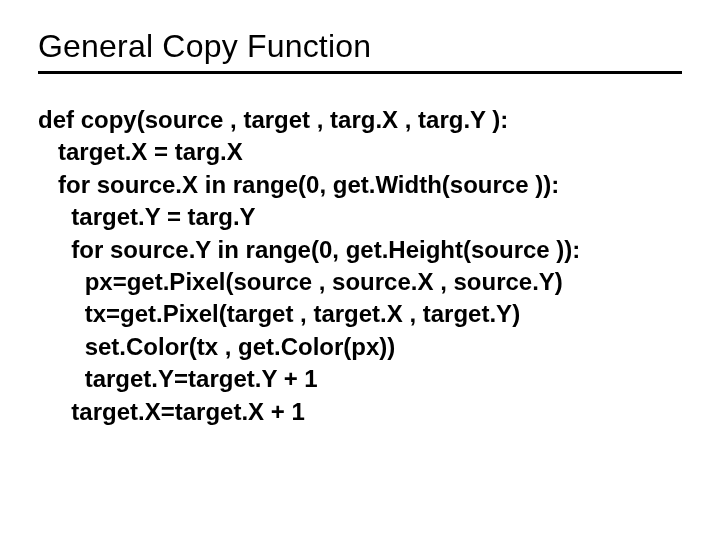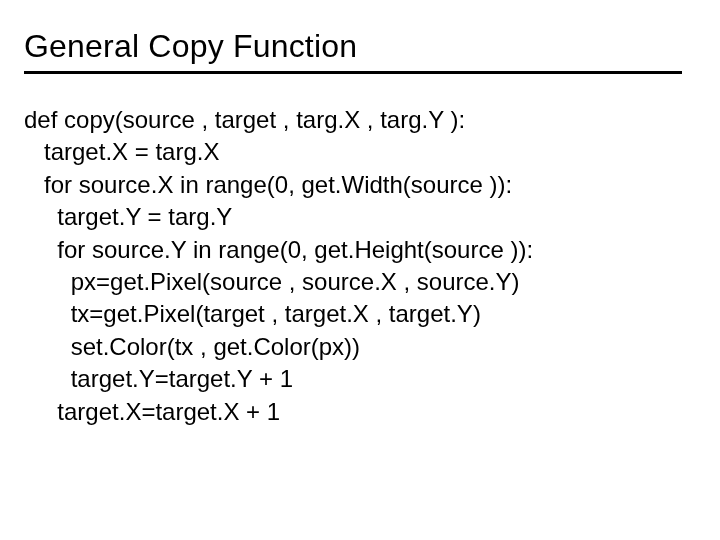--- a/index.html
+++ b/index.html
@@ -9,21 +9,21 @@
     height: 540px;
     background: #ffffff;
     font-family: Arial, Helvetica, sans-serif;
     overflow: hidden;
   }
   .slide {
     position: relative;
     width: 720px;
     height: 540px;
     box-sizing: border-box;
-    padding: 28px 38px 0 24px;
+    padding: 28px 38px 0 38px;
   }
   .title {
     font-size: 32px;
     color: #000000;
     font-weight: 400;
     letter-spacing: 0.2px;
     padding-bottom: 2px;
   }
   .rule {
     border: none;
@@ -31,20 +31,21 @@
     margin: 4px 0 0 0;
     width: 100%;
   }
   .code {
     margin-top: 30px;
     font-size: 24px;
     line-height: 1.35;
     color: #000000;
     white-space: pre;
     font-family: Arial, Helvetica, sans-serif;
+    font-weight: bold;
   }
 </style>
 </head>
 <body>
 
 <div class="slide">
   <div class="title">General Copy Function</div>
   <hr class="rule">
   <div class="code"><span>def copy(source , target , targ.X , targ.Y ):</span>
 <span>   target.X = targ.X</span>

